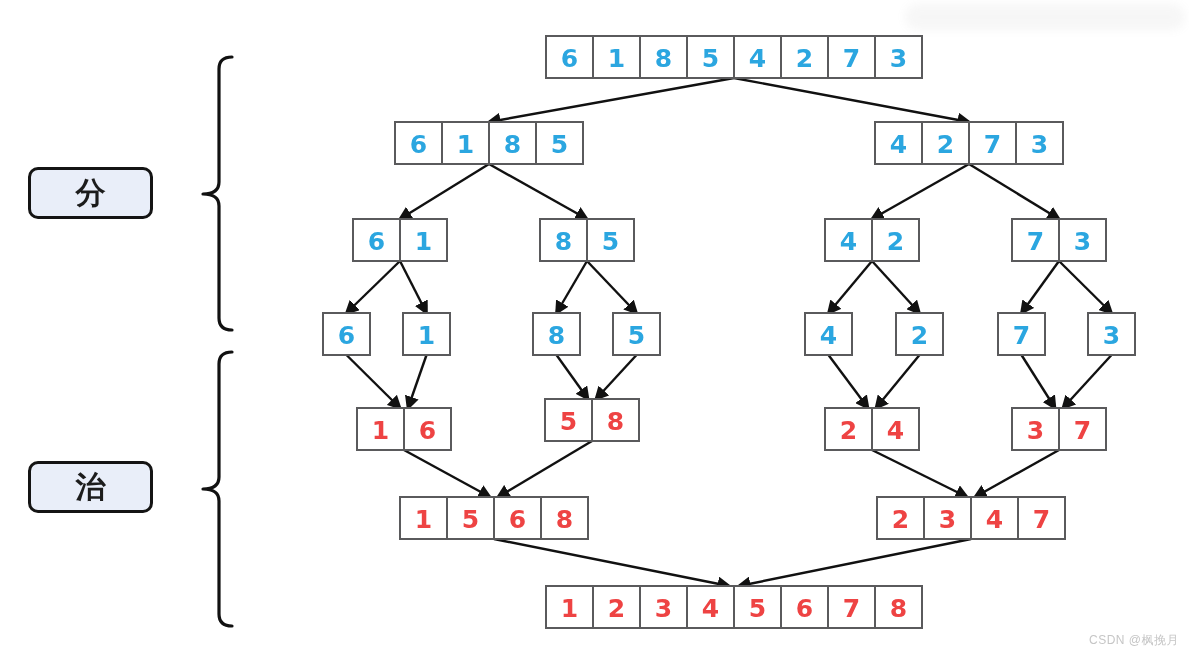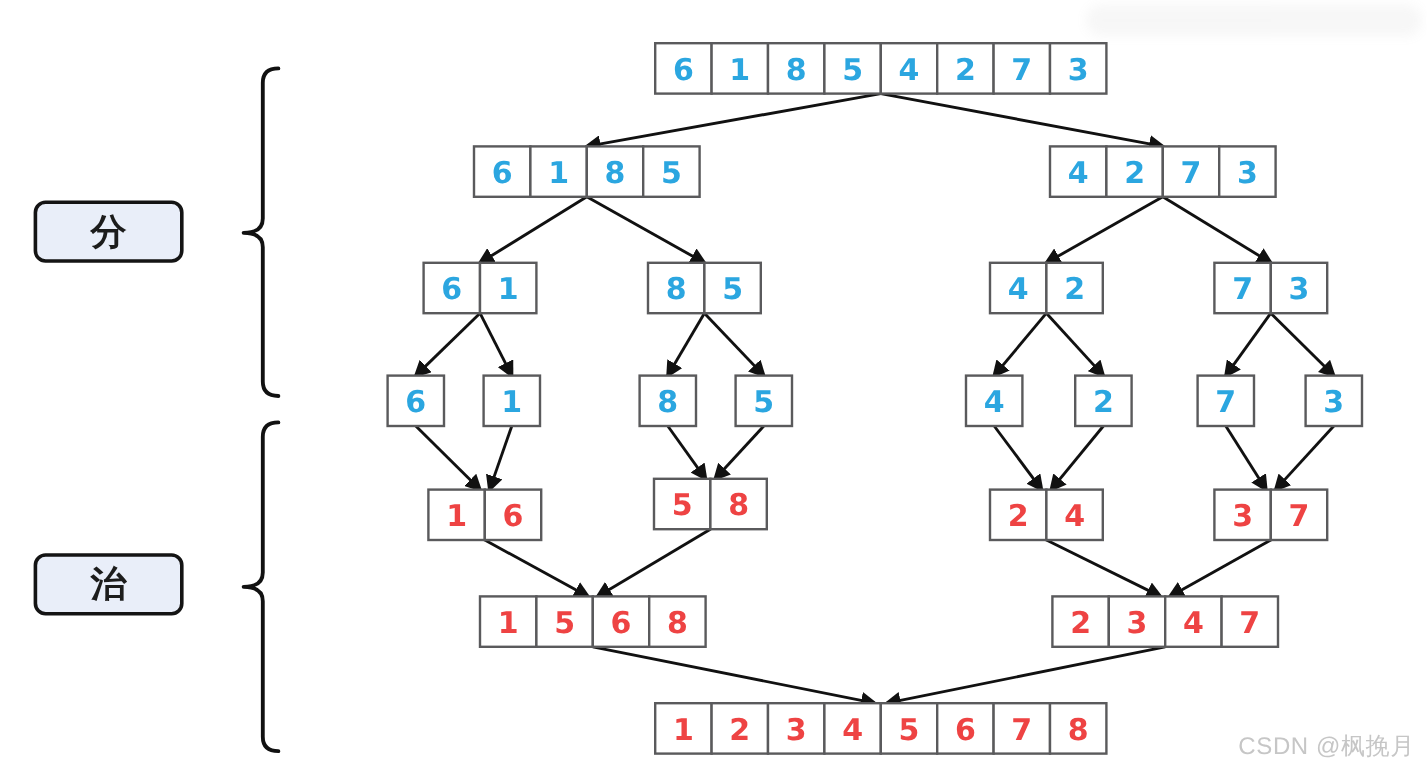--- a/index.html
+++ b/index.html
@@ -24,22 +24,22 @@
     border-radius:10px;
     display:flex;align-items:center;justify-content:center;
     font-size:30px;font-weight:bold;
     color:var(--label-text,#1c1c1c);
     box-sizing:border-box;
   }
   #label-divide{left:28px;top:167px;}
   #label-conquer{left:28px;top:461px;}
   .watermark{
     position:absolute;
-    right:10px;bottom:18px;
-    font-size:20px;
+    right:10px;bottom:4px;
+    font-size:12px;
     color:var(--wm-color,#c6c6c6);
     letter-spacing:0.5px;
   }
   .smudge{
     position:absolute;
     left:905px;top:4px;width:280px;height:26px;
     background:#9a9a9a;
     opacity:0.08;
     border-radius:14px;
     filter:blur(5px);

